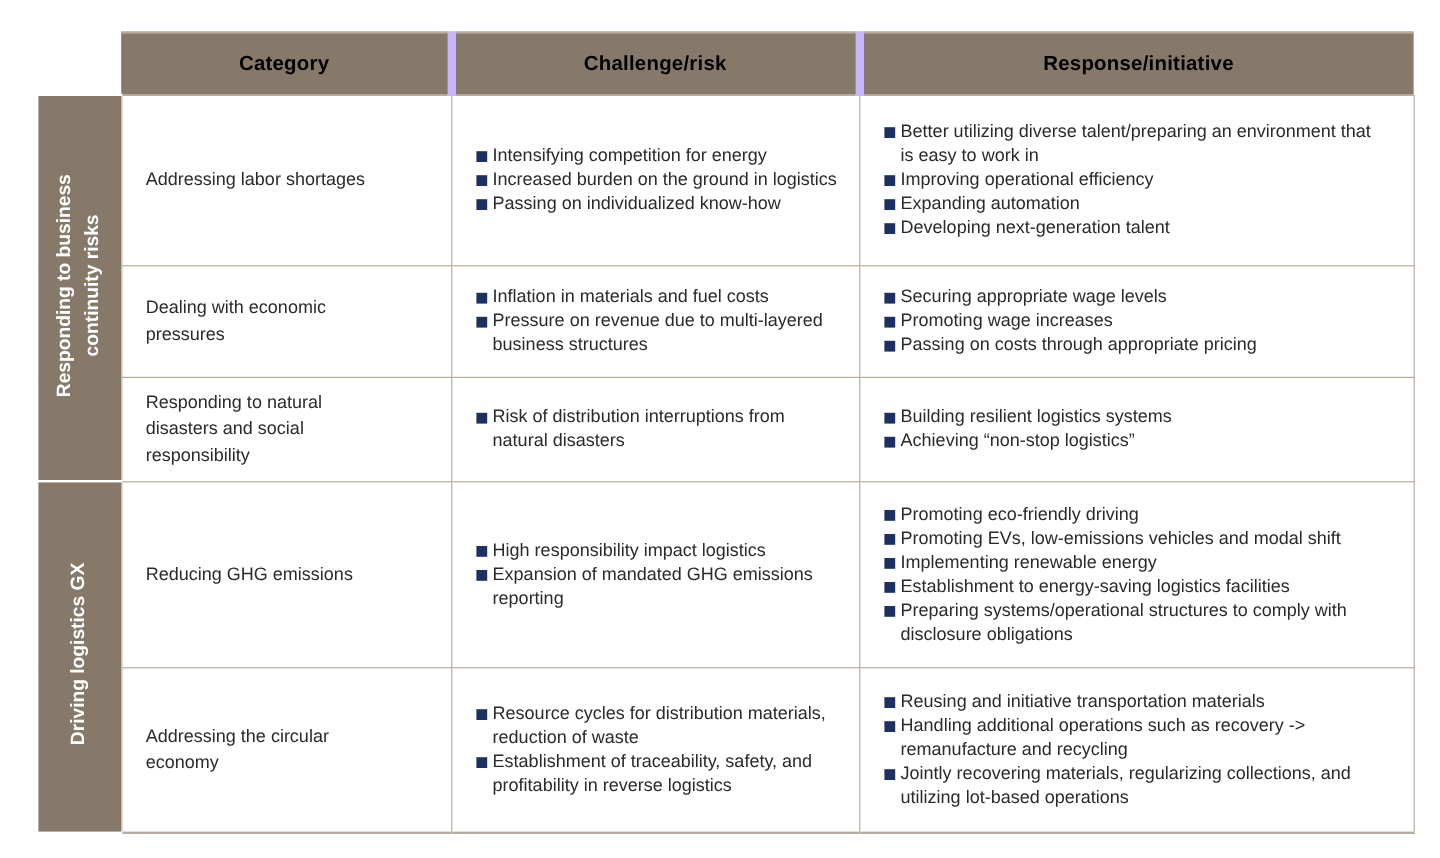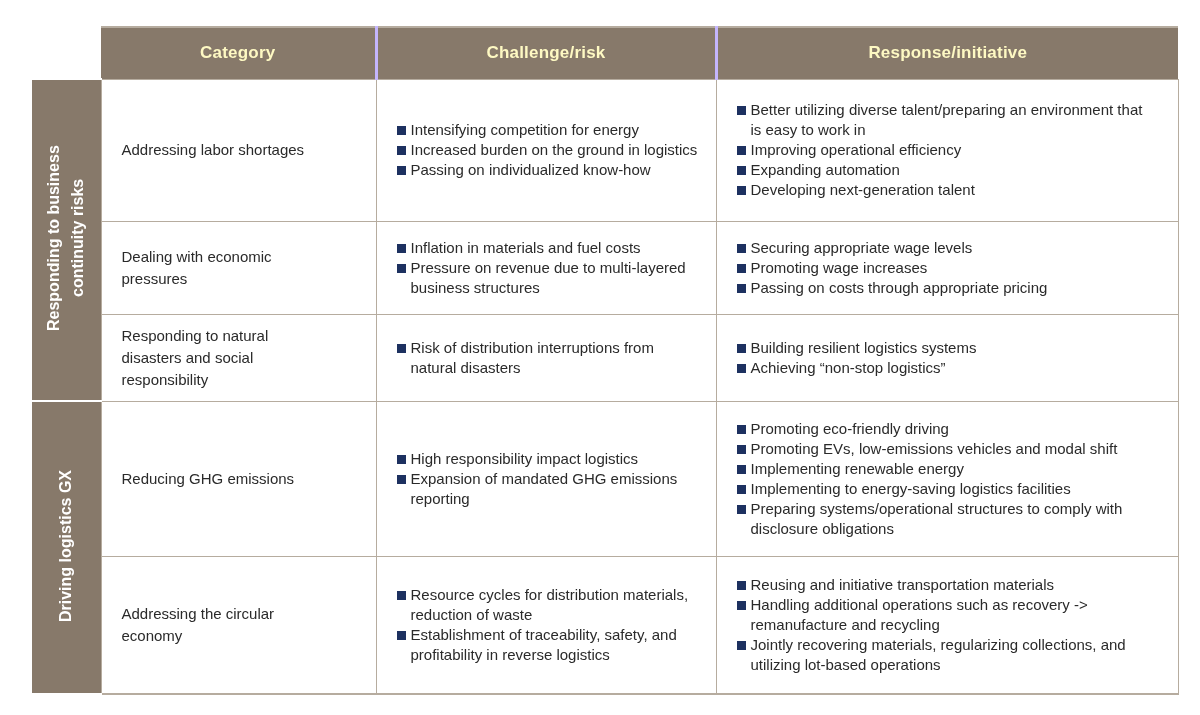--- a/index.html
+++ b/index.html
@@ -26,32 +26,32 @@
   tr.r-1 { height: 142px; }
   tr.r-2 { height: 93px; }
   tr.r-3 { height: 76px; }
   tr.r-4 { height: 155px; }
   tr.r-5 { height: 138px; }
 
   td.corner { border: none; background: #fff; }
 
   th.head {
     background: #87796a;
-    color: #fef9c3;
+    color: #000000;
     font-size: 17px;
     font-weight: bold;
     text-align: center;
     vertical-align: middle;
     border-top: 2px solid #b6ac9f;
     border-bottom: 1px solid #b6ac9f;
     border-right: none;
     letter-spacing: 0.2px;
     margin-top: 21px;
   }
-  th.head.sep { border-left: 3px solid #c4b5fd; }
+  th.head.sep { border-left: 7px solid #c4b5fd; }
   th.head.first { border-left: none; }
 
   td.side {
     background: #87796a;
     border: 2px solid #ffffff;
     border-right: 1px solid #b6ac9f;
     text-align: center;
     vertical-align: middle;
   }
   .vlabel {
@@ -238,21 +238,21 @@
           <li>
                 <span class="sq"></span>
                 <span>Promoting EVs, low-emissions vehicles and modal shift</span>
               </li>
           <li>
                 <span class="sq"></span>
                 <span>Implementing renewable energy</span>
               </li>
           <li>
                 <span class="sq"></span>
-                <span>Implementing to energy-saving logistics facilities</span>
+                <span>Establishment to energy-saving logistics facilities</span>
               </li>
           <li>
                 <span class="sq"></span>
                 <span>Preparing systems/operational structures to comply with disclosure obligations</span>
               </li>
         </ul>
       </td>
     </tr>
 
     <tr class="r-5">

